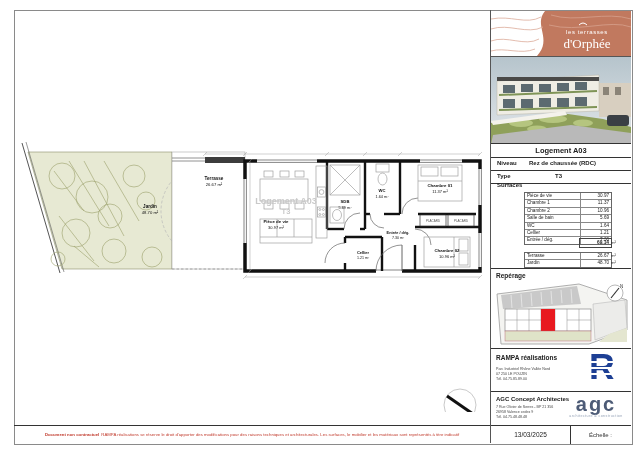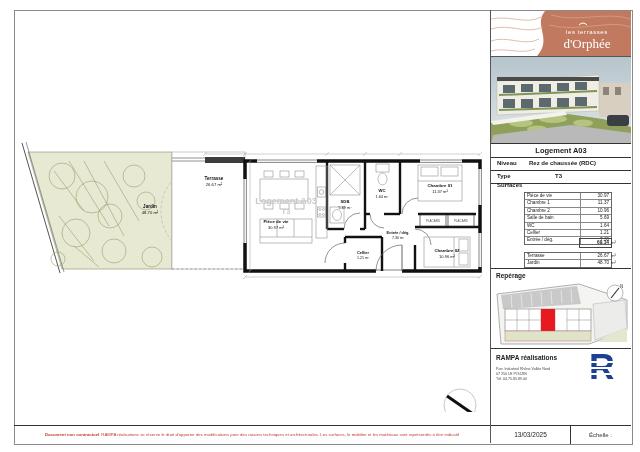--- a/index.html
+++ b/index.html
@@ -399,20 +399,30 @@
     <div class="addr" style="top:28px;">Tél. 04.75.85.89.00</div>
     <div class="rlogo">
       <span class="R">R</span>
       <div class="stripe" style="top:8px;"></div>
       <div class="stripe" style="top:14px;"></div>
       <div class="stripe" style="top:20px;"></div>
       <div class="stripe" style="top:26px;"></div>
     </div>
   </div>
 
+  <div class="abs sb agc">
+    <div class="cap">AGC Concept Architectes</div>
+    <div class="addr" style="top:13px;">7 Rue Olivier de Serres - BP 21 356</div>
+    <div class="addr" style="top:18px;">26958 Valence cedex 9</div>
+    <div class="addr" style="top:23px;">Tél. 04.75.48.48.48</div>
+    <div class="agclogo">
+      <div class="big">agc</div>
+      <div class="sub">architecture &amp; construction</div>
+    </div>
+  </div>
 
   <div class="abs sb daterow">
     <div class="datecell">13/03/2025</div>
     <div class="echcell">Échelle :</div>
   </div>
 
   <div class="abs disc">
     <b>Document non contractuel</b>
     <span>RAMPA réalisations se réserve le droit d'apporter des modifications pour des raisons techniques et architecturales. Les surfaces, le mobilier et les matériaux sont représentés à titre indicatif</span>
   </div>

